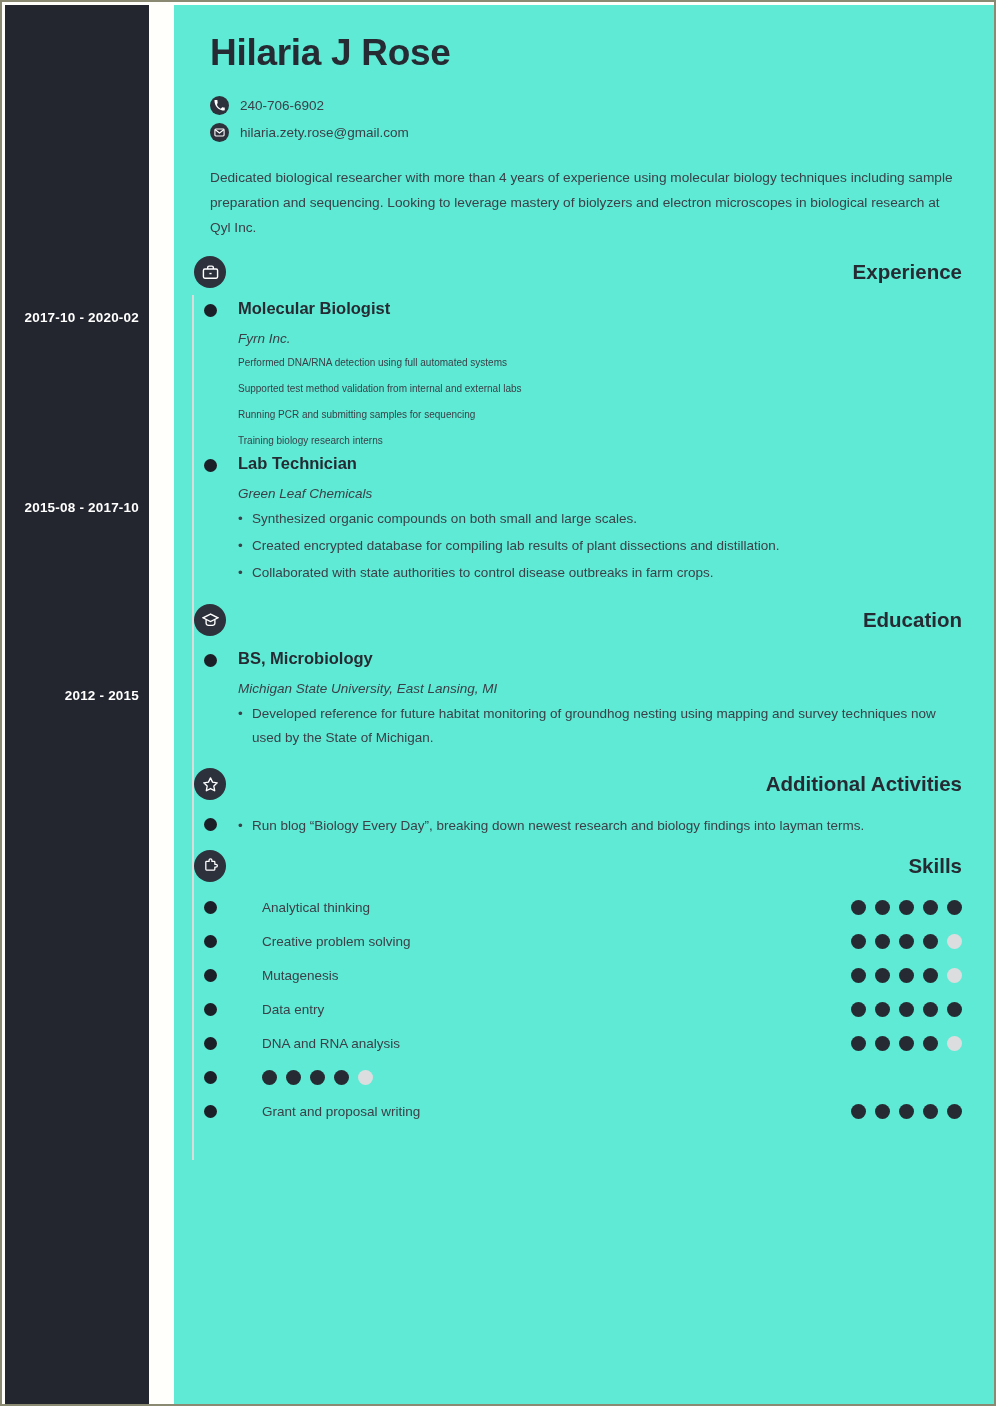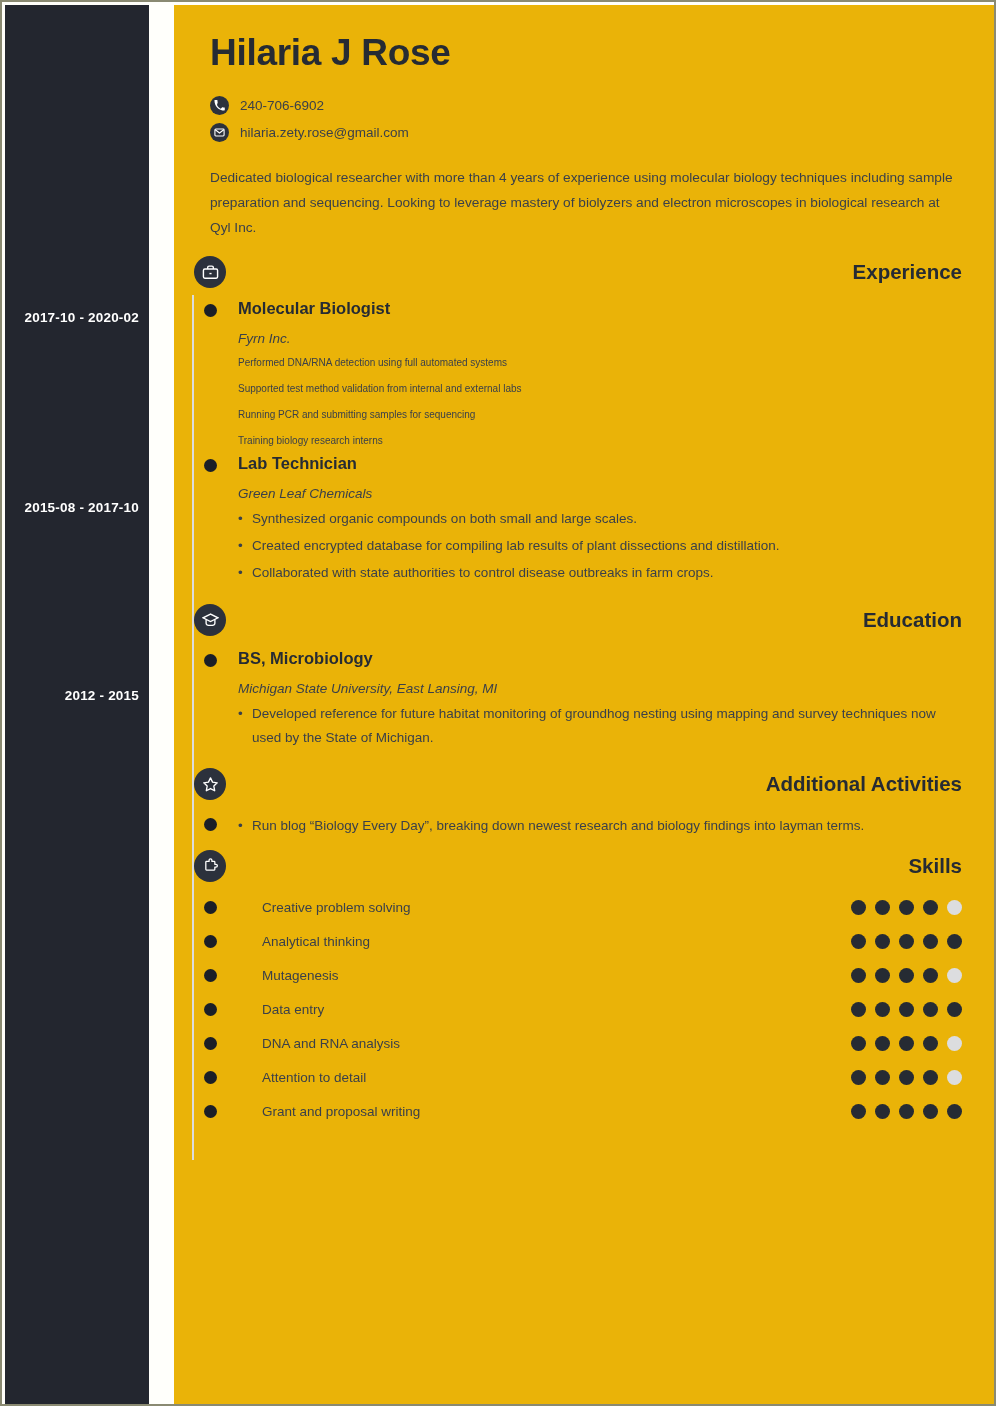--- a/index.html
+++ b/index.html
@@ -40,21 +40,21 @@
     white-space: nowrap;
     text-align: right;
   }
 
   
   .main {
     position: absolute;
     left: 172px; top: 3px;
     width: 821px;
     height: 1400px;
-    background: #eab308;
+    background: #5eead4;
     padding: 0 33px 0 18px;
   }
 
   .name {
     font-size: 37px;
     font-weight: bold;
     color: #262b33;
     letter-spacing: -0.3px;
     padding-top: 27px;
     padding-left: 18px;
@@ -316,42 +316,42 @@
         <svg width="17" height="17" viewBox="0 0 24 24" fill="none" stroke="#ffffff" stroke-width="1.8" stroke-linejoin="round">
           <path d="M10 3.2a2 2 0 1 1 4 0v1.6h3.1a1 1 0 0 1 1 1v3.1h1.6a2 2 0 1 1 0 4h-1.6v3.1a1 1 0 0 1-1 1H6.4a1 1 0 0 1-1-1V5.8a1 1 0 0 1 1-1H10V3.2z"></path>
         </svg>
       </span>
       <span class="sec-title">Skills</span>
     </div>
 
     <div style="margin-top:6px">
       <div class="skill-row">
         <span class="dot" style="top:11px"></span>
+        <span class="skill-name">Analytical thinking</span>
+        <span class="rating">
+          <span class="pip on"></span>
+          <span class="pip on"></span>
+          <span class="pip on"></span>
+          <span class="pip on"></span>
+          <span class="pip on"></span>
+        </span>
+      </div>
+      <div class="skill-row">
+        <span class="dot" style="top:11px"></span>
         <span class="skill-name">Creative problem solving</span>
         <span class="rating">
           <span class="pip on"></span>
           <span class="pip on"></span>
           <span class="pip on"></span>
           <span class="pip on"></span>
           <span class="pip"></span>
         </span>
       </div>
       <div class="skill-row">
         <span class="dot" style="top:11px"></span>
-        <span class="skill-name">Analytical thinking</span>
-        <span class="rating">
-          <span class="pip on"></span>
-          <span class="pip on"></span>
-          <span class="pip on"></span>
-          <span class="pip on"></span>
-          <span class="pip on"></span>
-        </span>
-      </div>
-      <div class="skill-row">
-        <span class="dot" style="top:11px"></span>
         <span class="skill-name">Mutagenesis</span>
         <span class="rating">
           <span class="pip on"></span>
           <span class="pip on"></span>
           <span class="pip on"></span>
           <span class="pip on"></span>
           <span class="pip"></span>
         </span>
       </div>
       <div class="skill-row">
@@ -371,21 +371,20 @@
         <span class="rating">
           <span class="pip on"></span>
           <span class="pip on"></span>
           <span class="pip on"></span>
           <span class="pip on"></span>
           <span class="pip"></span>
         </span>
       </div>
       <div class="skill-row">
         <span class="dot" style="top:11px"></span>
-        <span class="skill-name">Attention to detail</span>
         <span class="rating">
           <span class="pip on"></span>
           <span class="pip on"></span>
           <span class="pip on"></span>
           <span class="pip on"></span>
           <span class="pip"></span>
         </span>
       </div>
       <div class="skill-row">
         <span class="dot" style="top:11px"></span>

